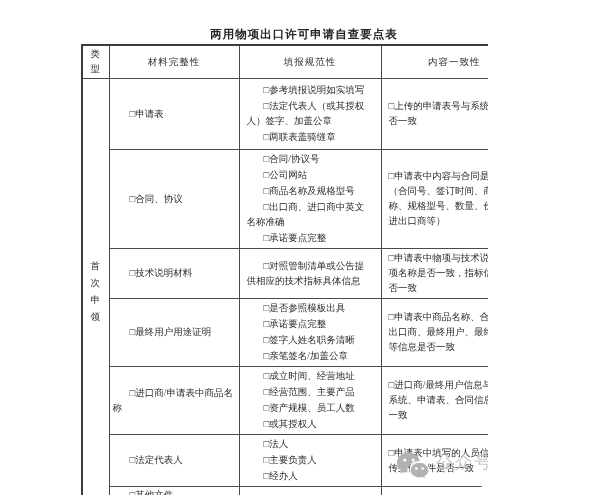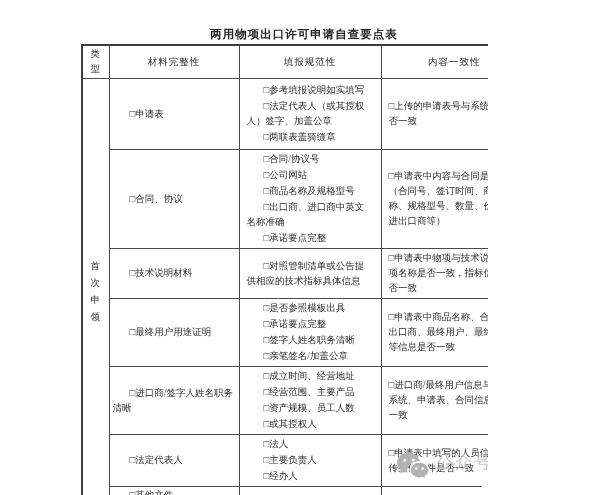--- a/index.html
+++ b/index.html
@@ -148,21 +148,21 @@
           <p>□是否参照模板出具</p>
           <p>□承诺要点完整</p>
           <p>□签字人姓名职务清晰</p>
           <p>□亲笔签名/加盖公章</p>
         </td>
         <td class="con">
           <p>□申请表中商品名称、合同号、出口商、最终用户、最终用途等信息是否一致</p>
         </td>
       </tr>
       <tr class="r5">
-        <td class="mat">□进口商/签字人姓名职务清晰</td>
+        <td class="mat">□进口商/申请表中商品名称</td>
         <td class="std">
           <p>□成立时间、经营地址</p>
           <p>□经营范围、主要产品</p>
           <p>□资产规模、员工人数</p>
           <p>□或其授权人</p>
         </td>
         <td class="con">
           <p>□进口商/最终用户信息与申请系统、申请表、合同信息是否一致</p>
         </td>
       </tr>

